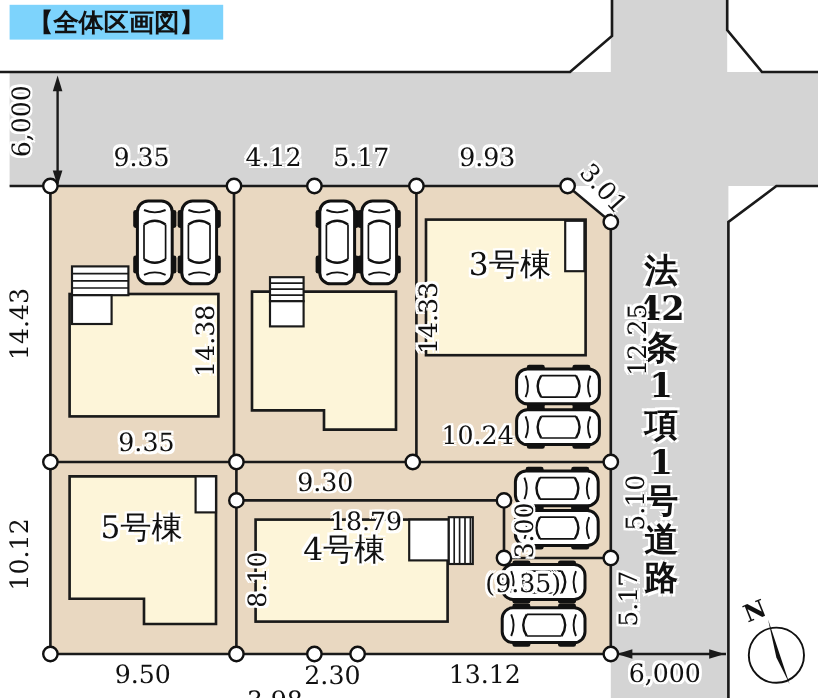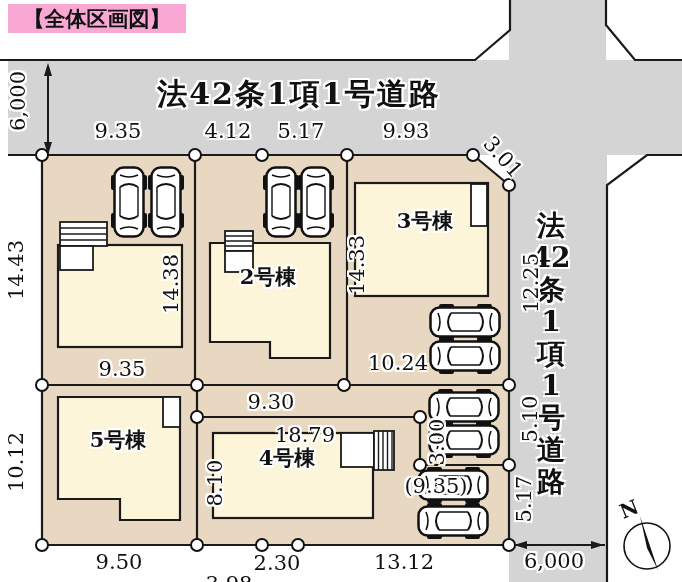--- a/index.html
+++ b/index.html
@@ -7,23 +7,23 @@
          font-family:"DejaVu Serif","Liberation Serif",serif;}
   .stage svg{position:absolute;left:0;top:0;}
   .labels{position:absolute;inset:0;}
   .lbl{position:absolute;white-space:nowrap;color:#111;font-size:21px;
        transform:translate(-50%,-50%);
        text-shadow:-2px -2px 0 #fff,2px -2px 0 #fff,-2px 2px 0 #fff,2px 2px 0 #fff,
                    -2px 0 0 #fff,2px 0 0 #fff,0 -2px 0 #fff,0 2px 0 #fff;}
   .rot{transform:translate(-50%,-50%) rotate(-90deg);}
   .r48{transform:translate(-50%,-50%) rotate(48deg);}
   .rN{transform:translate(-50%,-50%) rotate(-22deg);font-size:20px;font-weight:bold;}
-  .bldg{font-size:21px;font-weight:bold;}
+  .bldg{font-size:26px;font-weight:normal;}
   .roadlab{font-size:30px;font-weight:bold;letter-spacing:2px;}
-  .title-box{position:absolute;left:8px;top:4px;width:178px;height:29px;background:#f9a8d4;
+  .title-box{position:absolute;left:8px;top:4px;width:178px;height:29px;background:#7dd3fc;
              display:flex;align-items:center;justify-content:center;}
   .title-box span{font-size:21px;font-weight:bold;color:#111;}
   .vroad{position:absolute;left:534px;top:212px;width:34px;display:flex;flex-direction:column;
          align-items:center;gap:4px;}
   .vroad span{font-size:28px;font-weight:bold;color:#111;line-height:1;
        text-shadow:-2px -2px 0 #fff,2px -2px 0 #fff,-2px 2px 0 #fff,2px 2px 0 #fff;}
 </style>
 </head>
 <body>
 
@@ -154,21 +154,20 @@
     <circle cx="647" cy="546" r="23" fill="none" stroke="#111" stroke-width="1.6"></circle>
     <polygon points="640,516 658,570 647,548" fill="#111"></polygon>
   </g>
 </svg>
 
 <div class="labels">
   <div class="title-box">
     <span>【全体区画図】</span>
   </div>
 
-  <span class="lbl roadlab" style="left:299px;top:94px">法42条1項1号道路</span>
 
   <div class="vroad">
     <span>法</span>
     <span>42</span>
     <span>条</span>
     <span>1</span>
     <span>項</span>
     <span>1</span>
     <span>号</span>
     <span>道</span>
@@ -192,21 +191,20 @@
   <span class="lbl rot" style="left:524px;top:499px">5.17</span>
 
   <span class="lbl" style="left:119px;top:562px">9.50</span>
   <span class="lbl" style="left:229px;top:584px">3.98</span>
   <span class="lbl" style="left:277px;top:563px">2.30</span>
   <span class="lbl" style="left:404px;top:562px">13.12</span>
 
   <span class="lbl rot" style="left:171px;top:284px">14.38</span>
   <span class="lbl" style="left:122px;top:369px">9.35</span>
 
-  <span class="lbl bldg" style="left:268px;top:277px">2号棟</span>
 
   <span class="lbl bldg" style="left:425px;top:221px">3号棟</span>
   <span class="lbl rot" style="left:357px;top:265px">14.33</span>
   <span class="lbl" style="left:398px;top:363px">10.24</span>
 
   <span class="lbl" style="left:271px;top:402px">9.30</span>
   <span class="lbl" style="left:305px;top:435px">18.79</span>
   <span class="lbl bldg" style="left:287px;top:458px">4号棟</span>
   <span class="lbl rot" style="left:215px;top:483px">8.10</span>
   <span class="lbl rot" style="left:437px;top:442px">3.00</span>

